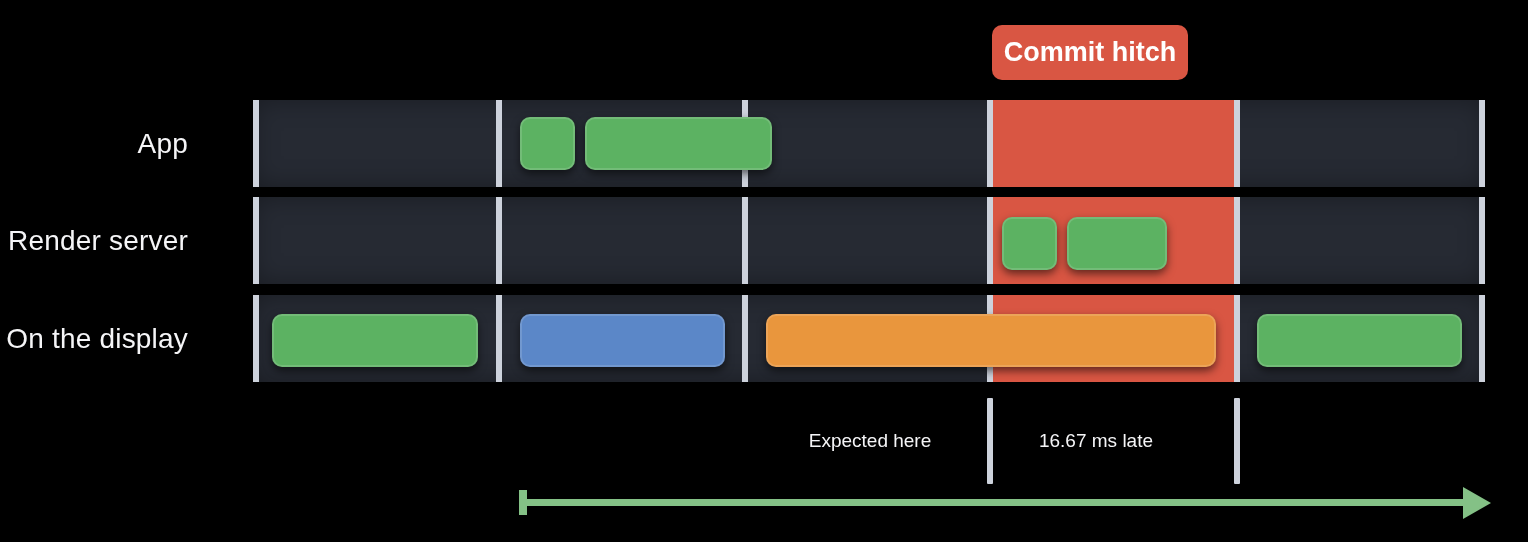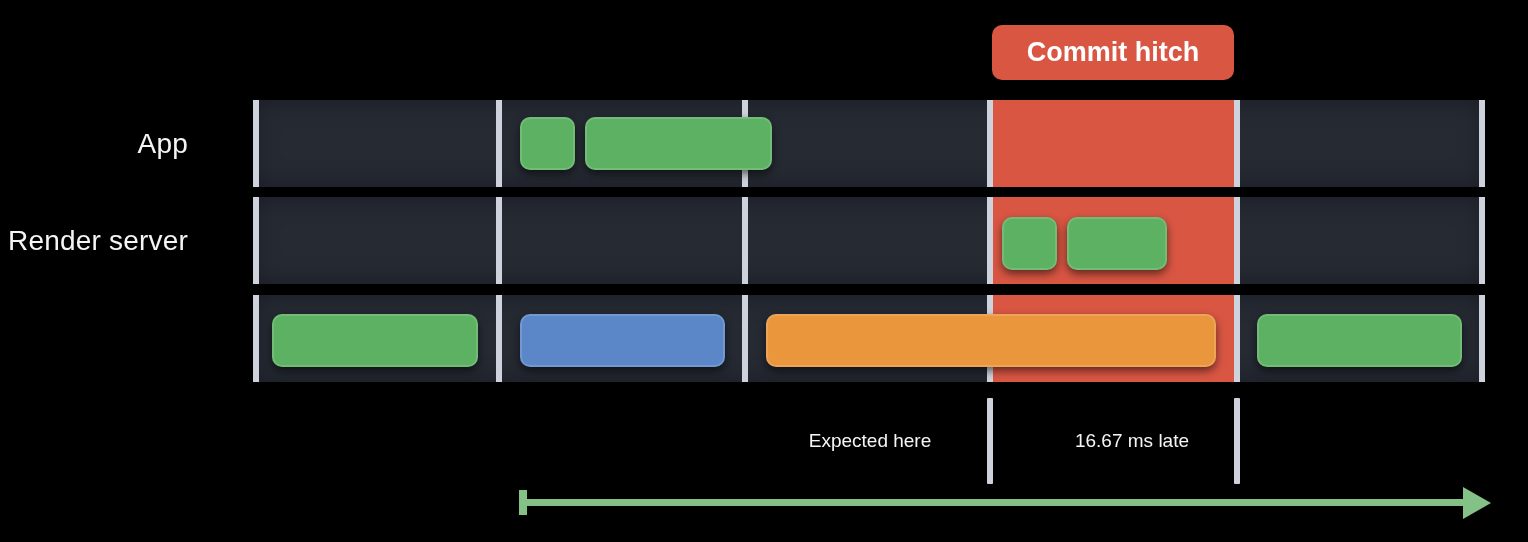--- a/index.html
+++ b/index.html
@@ -13,21 +13,21 @@
     height: 542px;
     background: var(--background, #000);
     overflow: hidden;
     font-family: "Liberation Sans", "DejaVu Sans", sans-serif;
     color: var(--text, #f5f5f7);
   }
   
   .callout {
     position: absolute;
     left: 992px; top: 25px;
-    width: 242px; height: 55px;
+    width: 196px; height: 55px;
     background: var(--hitch_red, #d95643);
     border-radius: 10px;
     display: flex; align-items: center; justify-content: center;
     font-size: 27px; font-weight: 700;
     color: #ffffff;
     box-shadow: 0 3px 8px rgba(0,0,0,0.5);
   }
   
   .row {
     position: absolute;
@@ -81,21 +81,21 @@
   #tick-expected { left: 987px; }
   #tick-late     { left: 1234px; }
   .ann-text {
     position: absolute;
     transform: translate(-50%, -50%);
     font-size: 19px;
     white-space: nowrap;
     color: var(--text, #f5f5f7);
   }
   #txt-expected { left: 870px;  top: 441px; }
-  #txt-late     { left: 1132px; top: 441px; }
+  #txt-late     { left: 1096px; top: 441px; }
   
   .arrow-cap {
     position: absolute;
     left: 519px; top: 490px;
     width: 8px; height: 25px;
     background: var(--arrow_green, #84c186);
   }
   .arrow-line {
     position: absolute;
     left: 519px; top: 499px;
@@ -138,20 +138,21 @@
         <div class="divider" style="left: 0px;"></div>
         <div class="divider" style="left: 243px;"></div>
         <div class="divider" style="left: 489px;"></div>
         <div class="divider" style="left: 734px;"></div>
         <div class="divider" style="left: 981px;"></div>
         <div class="divider" style="left: 1226px;"></div>
       </div>
   </div>
 
   <div class="row row-display">
+    <div class="row-label">On the display</div>
     <div class="track">
         <div class="hitch-band" style="left: 740px; width: 241px;"></div>
         <div class="divider" style="left: 0px;"></div>
         <div class="divider" style="left: 243px;"></div>
         <div class="divider" style="left: 489px;"></div>
         <div class="divider" style="left: 734px;"></div>
         <div class="divider" style="left: 981px;"></div>
         <div class="divider" style="left: 1226px;"></div>
       </div>
   </div>

